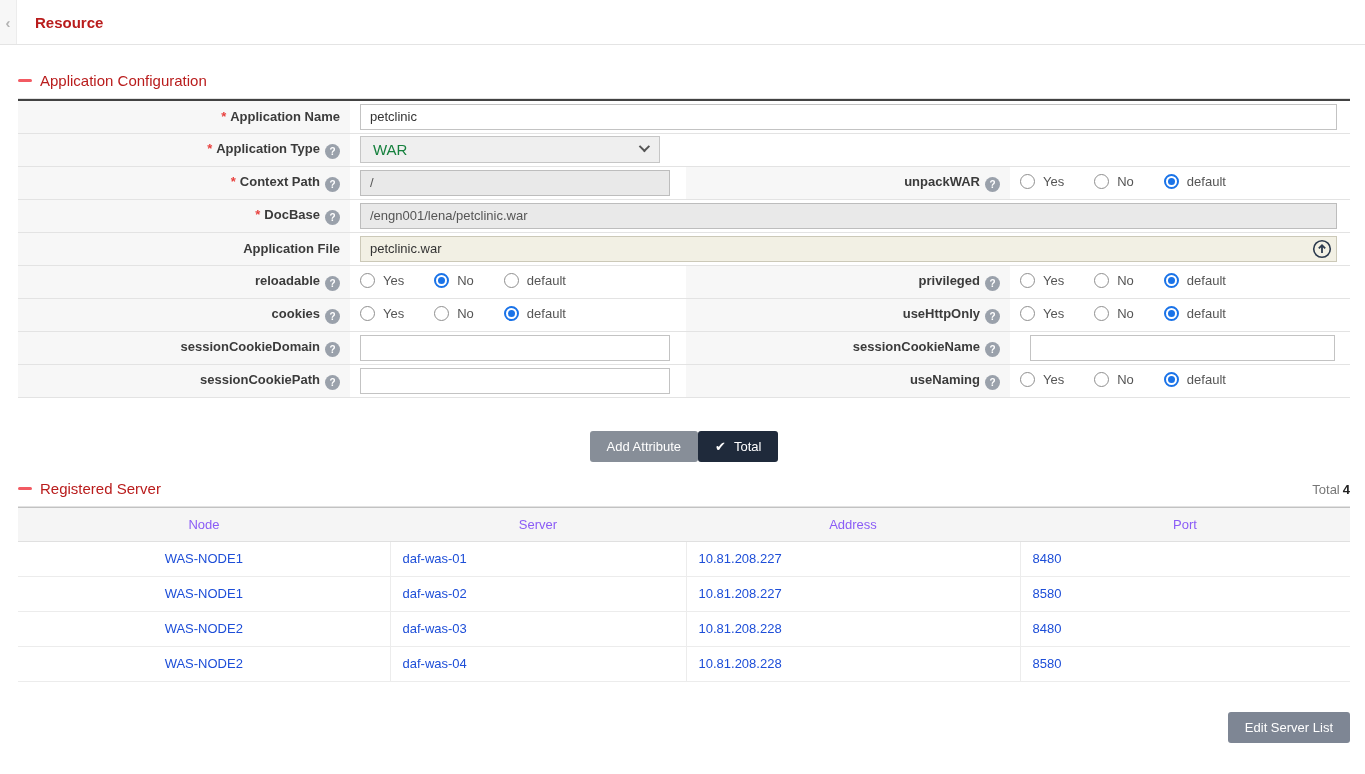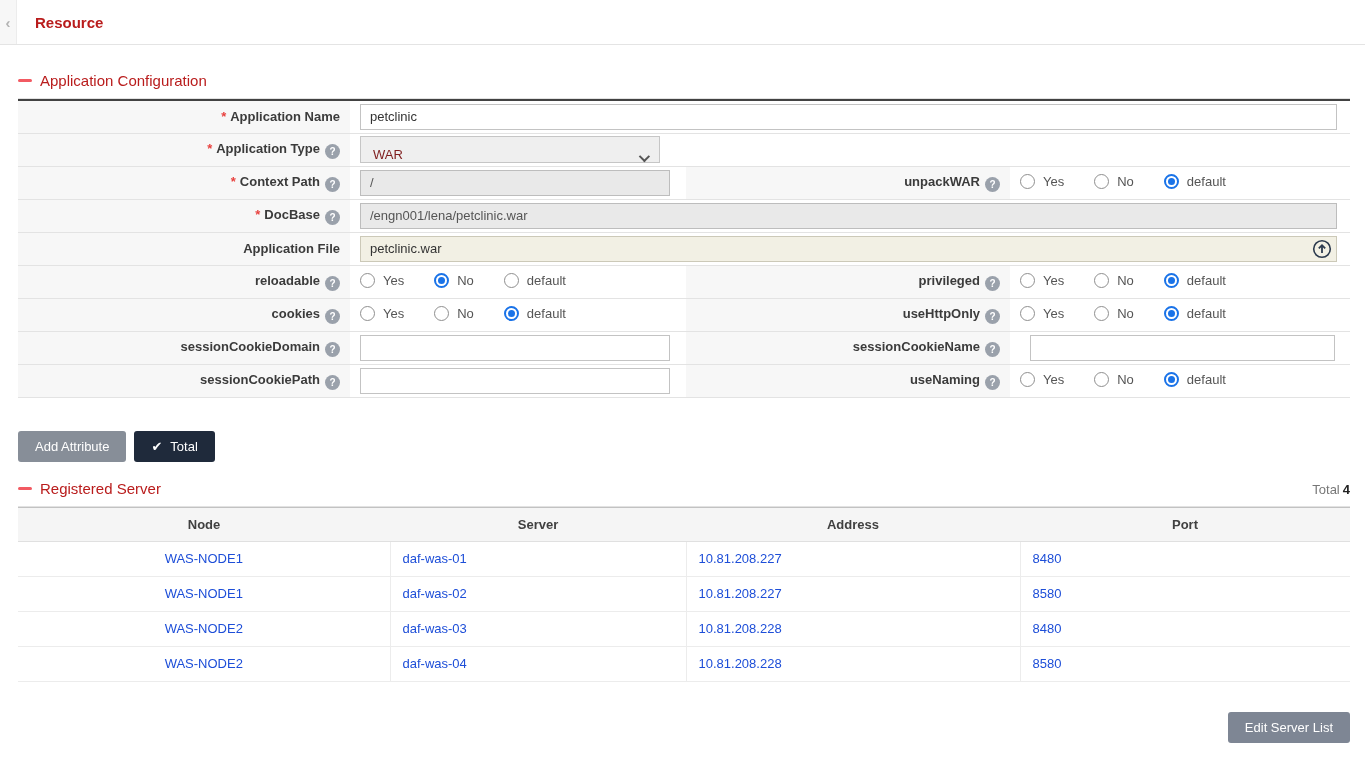--- a/index.html
+++ b/index.html
@@ -31,42 +31,42 @@
   .help-icon::after { content:"?"; }
 
   input.txt { height:26px; border:1px solid #c3c3c3; font-family:inherit; font-size:13px; color:#333; padding:0 9px; background:#fff; outline:none; }
   input.full { width:calc(100% - 13px); }
   input.half { width:310px; }
   input.disabled { background:#e9e9e9; border-color:#bdbdbd; color:#555; }
   .file-wrap { position:relative; width:calc(100% - 13px); }
   input.filebg { background:#f2f0e4; border-color:#ccc9b8; color:#333; width:100%; }
   .upload-btn { position:absolute; right:5px; top:3px; width:20px; height:20px; cursor:pointer; }
 
-  .selectbox { width:300px; height:27px; background:#efefef; border:1px solid #c6c6c6; display:inline-flex; align-items:flex-end; justify-content:space-between; padding:0 12px 0 12px; color:#7f1d1d; font-size:13px; }
+  .selectbox { width:300px; height:27px; background:#efefef; border:1px solid #c6c6c6; display:inline-flex; align-items:center; justify-content:space-between; padding:0 12px 0 12px; color:#15803d; font-size:15px; }
   .sel-chev { width:8px; height:8px; border-right:2px solid #555; border-bottom:2px solid #555; transform:rotate(45deg) translateY(-2px); margin-top:-3px; }
 
   
   .radio-cell { padding-left:18px; }
   .radio-item { display:inline-flex; align-items:flex-start; margin-right:30px; cursor:pointer; }
   .radio-circle { width:15px; height:15px; border-radius:50%; border:1px solid #8f8f8f; background:#fff; display:inline-block; position:relative; }
   .radio-circle.checked { border:2px solid #1a73e8; }
   .radio-circle.checked::after { content:""; position:absolute; left:50%; top:50%; width:7px; height:7px; margin:-3.5px 0 0 -3.5px; border-radius:50%; background:#1a73e8; }
   .radio-label { font-size:13px; color:#555; margin-left:8px; }
 
   
-  .btn-row { display:flex; justify-content:flex-start; gap:8px; margin-top:33px; }
+  .btn-row { display:flex; justify-content:center; margin-top:33px; }
   .btn { border:none; border-radius:3px; color:#fff; font-size:13px; font-family:inherit; padding:0 17px; height:31px; cursor:pointer; display:inline-flex; align-items:center; }
   .btn-gray { background:#878e98; }
   .btn-dark { background:#1f2a3b; }
   .btn .chk { margin-right:8px; font-size:13px; }
   .btn-row2 { display:flex; justify-content:flex-end; margin-top:30px; }
 
   
   table.srv { width:100%; border-collapse:collapse; table-layout:fixed; margin-top:0; }
-  table.srv th { background:#f5f5f5; border-top:1px solid #c2c2c2; border-bottom:1px solid #e0e0e0; height:34px; font-size:13px; color:#404040; font-weight:bold; text-align:center; }
+  table.srv th { background:#f5f5f5; border-top:1px solid #c2c2c2; border-bottom:1px solid #e0e0e0; height:34px; font-size:13px; color:#8b5cf6; font-weight:normal; text-align:center; }
   table.srv td { height:35px; border-bottom:1px solid #ececec; font-size:13px; color:#1d4ed8; padding-left:12px; vertical-align:middle; }
   table.srv td + td { border-left:1px solid #ececec; }
   table.srv td.center { text-align:center; padding-left:0; }
 </style>
 </head>
 <body>
 
 <div class="topbar">
   <div class="back-strip">
     <span class="chev">‹</span>

